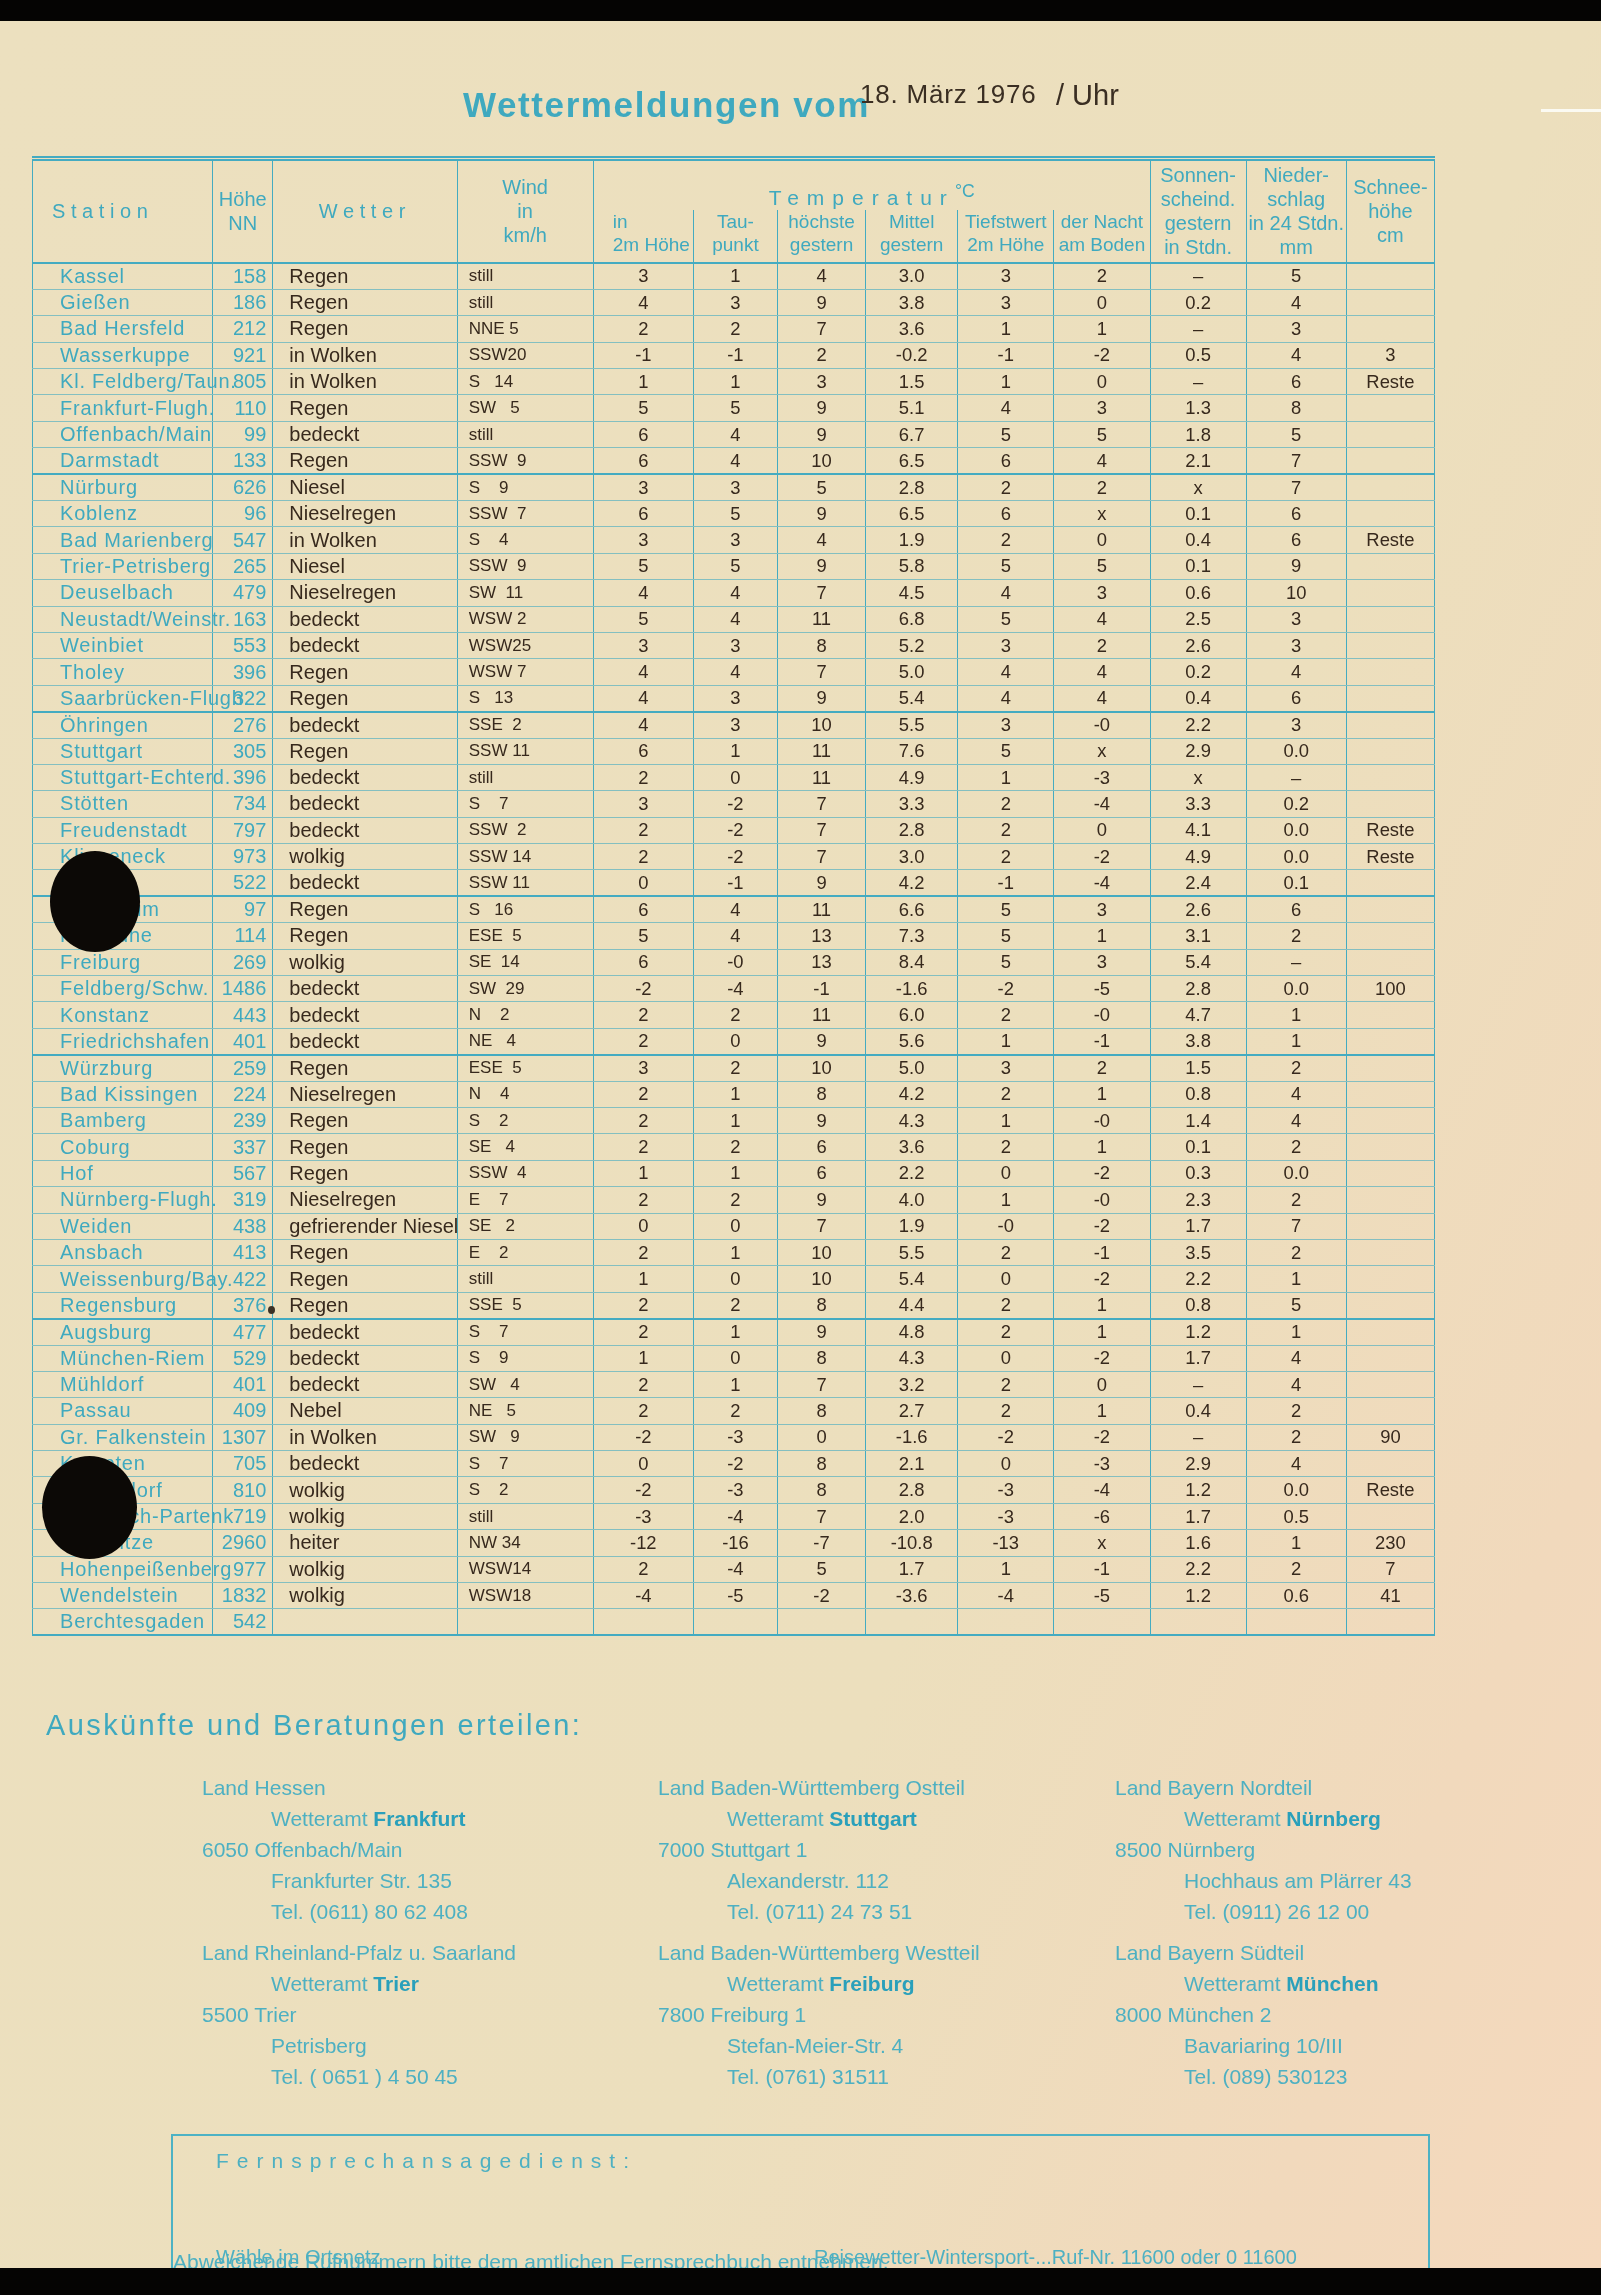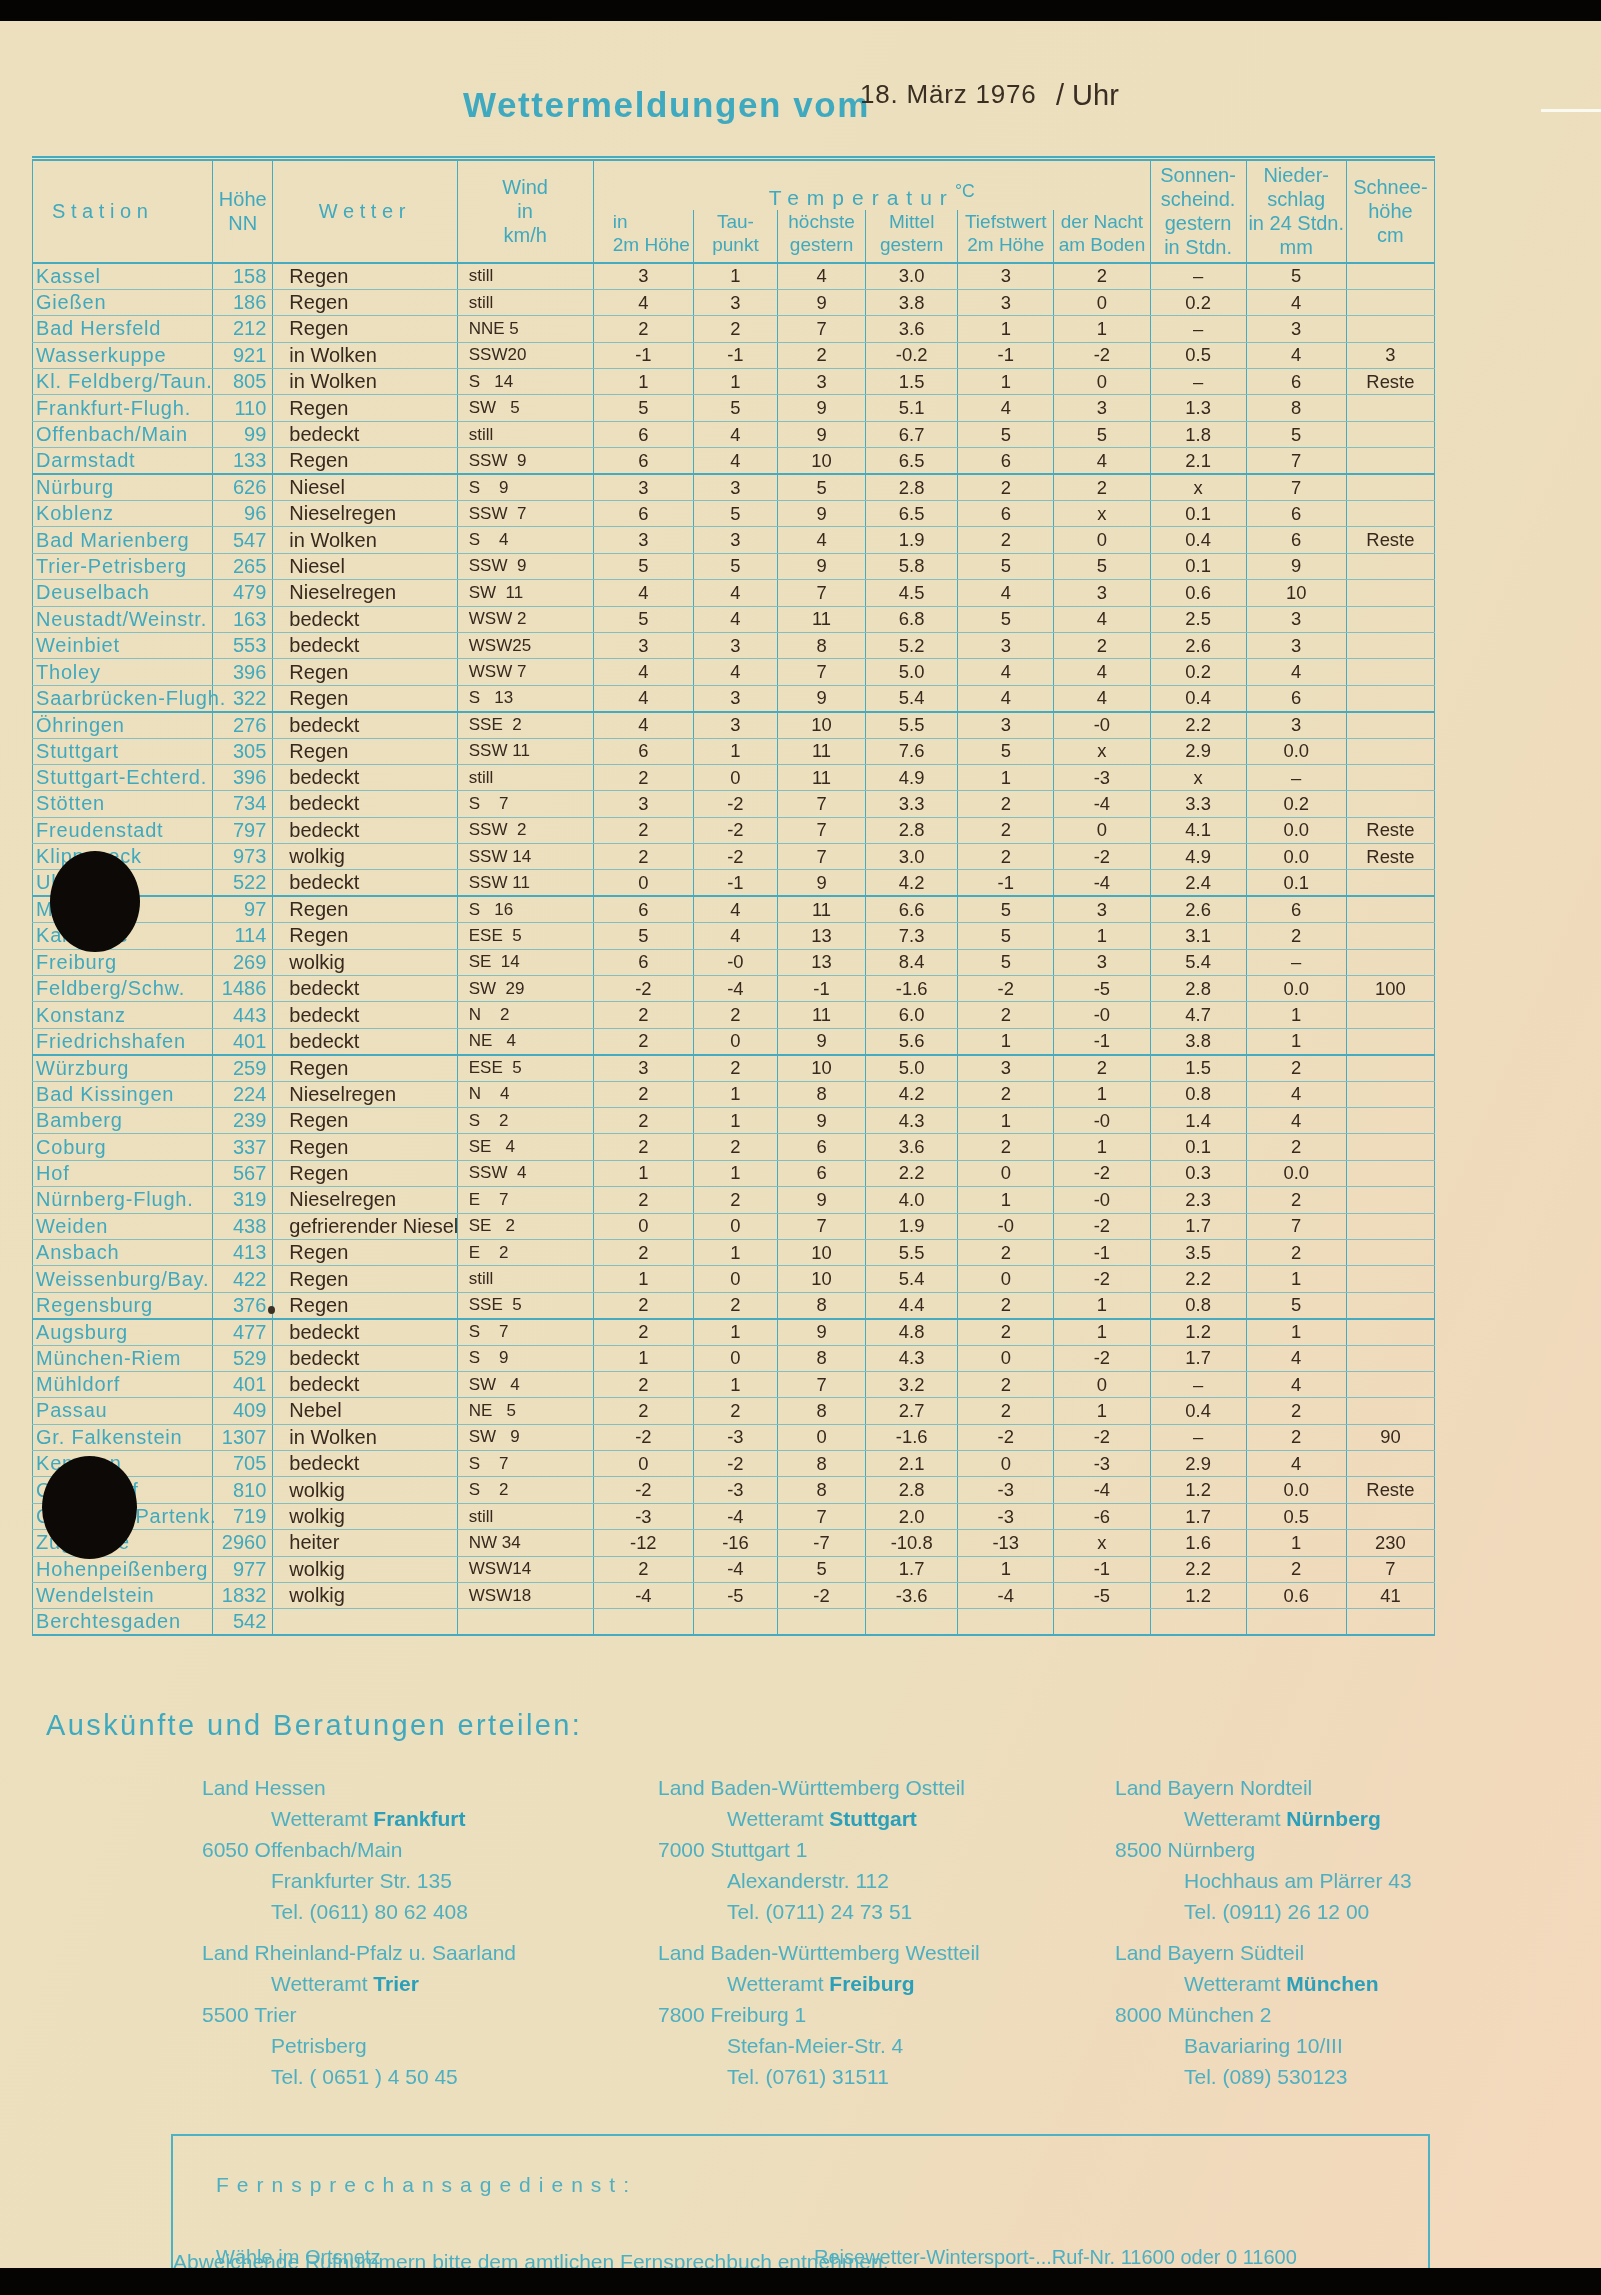--- a/index.html
+++ b/index.html
@@ -65,21 +65,21 @@
   tbody td{
     height:26.4px;font-size:18.4px;color:var(--ink);
     border-left:1.6px solid var(--teal);
     border-bottom:1.2px solid rgba(68,171,193,.62);
     text-align:center;vertical-align:middle;
     overflow:visible;white-space:nowrap;
   }
   tbody td:first-child{border-left:none;}
   tbody tr.gend td{border-bottom:2.4px solid var(--teal);}
   tbody tr:last-child td{border-bottom:none;}
-  td.c-station{color:var(--teal-text);text-align:left;padding-left:3px;font-size:20px;letter-spacing:0.8px;}
+  td.c-station{color:var(--teal-text);text-align:left;padding-left:27px;font-size:20px;letter-spacing:0.8px;}
   td.c-hoehe{color:var(--teal-text);text-align:right;padding-right:6px;font-size:20px;}
   td.c-wetter{text-align:left;padding-left:16px;font-size:20px;}
   td.c-wind{text-align:left;padding-left:11.2px;white-space:pre;font-size:17px;}
 
   
   .contacts-heading{
     position:absolute;left:46px;top:1688px;
     color:var(--teal-text);font-size:29px;letter-spacing:2.4px;
   }
   .contact-block{position:absolute;width:449px;color:#4db0c2;font-size:21px;line-height:31px;}
@@ -89,21 +89,21 @@
   .cb-r2{top:1916px;}
   .cb-c1{left:202px;}
   .cb-c2{left:658px;}
   .cb-c3{left:1115px;}
 
   
   .info-box{
     position:absolute;left:171px;top:2113px;width:1259px;height:143px;
     border:2.4px solid #4db2c4;color:#4db0c2;
   }
-  .info-title{position:absolute;left:43px;top:13px;font-size:21px;letter-spacing:8px;margin-top:24px;}
+  .info-title{position:absolute;left:43px;top:13px;font-size:21px;letter-spacing:8px;}
   .info-left{position:absolute;left:43px;top:46px;font-size:20px;line-height:30px;white-space:pre;}
   .info-right{position:absolute;left:641px;top:46px;font-size:20px;line-height:30px;white-space:pre;}
   .info-note{position:absolute;left:0;top:114px;width:100%;text-align:left;font-size:21px;}
 </style>
 </head>
 <body>
 
 <div class="band top"></div>
 
 <div class="sheet">

